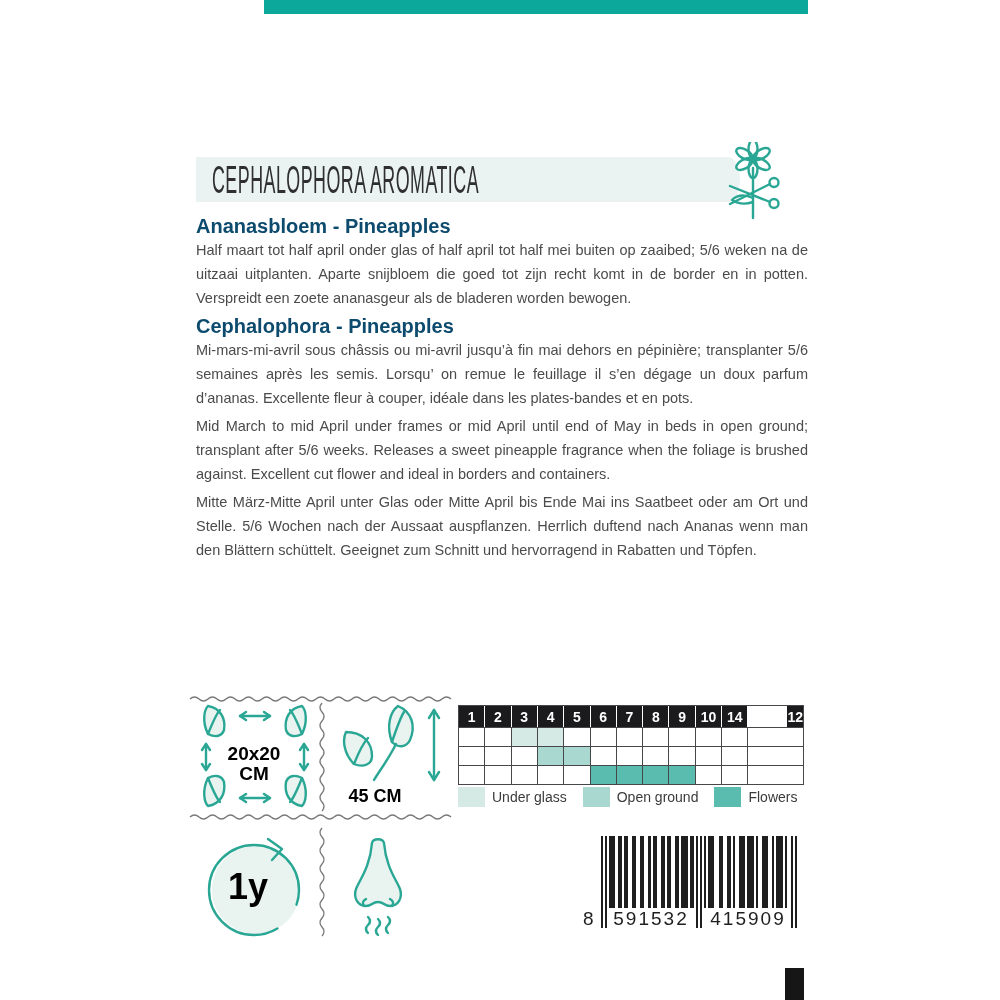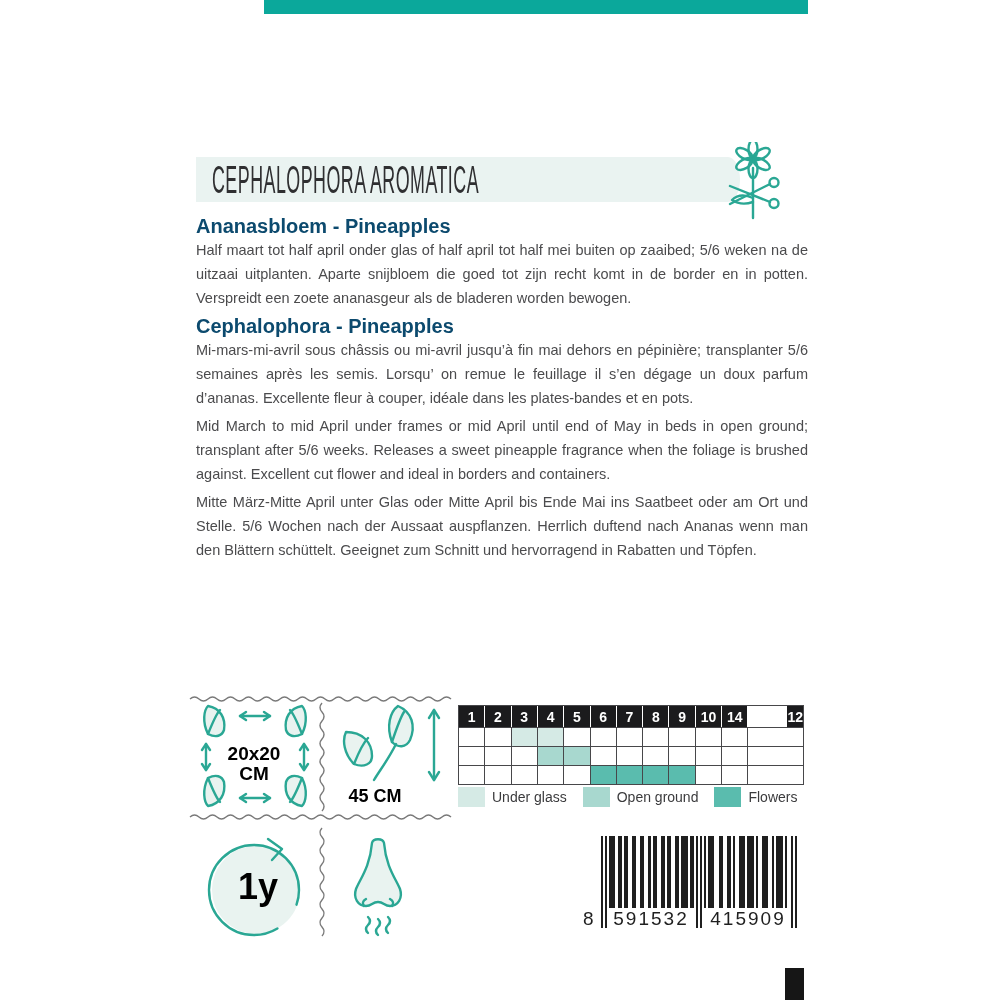--- a/index.html
+++ b/index.html
@@ -18,21 +18,21 @@
   .sections section{margin:0 0 4px 0;}
   .sections h2{margin:0;font-size:20px;line-height:24px;font-weight:700;color:#0c4a6e;}
   .sections p{margin:0;font-size:14.5px;line-height:24px;color:#4b4b4d;text-align:justify;}
   
   .wavy{position:absolute;overflow:visible;}
   .icon-block{position:absolute;}
   .teal-label{color:#000000;font-weight:700;}
   .spacing-text{position:absolute;left:226px;top:744px;width:56px;text-align:center;
                 font-size:19px;line-height:20px;}
   .height-text{position:absolute;left:340px;top:786px;width:70px;text-align:center;font-size:18px;}
-  .oney-text{position:absolute;left:228px;top:866px;width:50px;text-align:right;font-size:36px;}
+  .oney-text{position:absolute;left:228px;top:866px;width:50px;text-align:left;font-size:36px;}
   
   .calendar{position:absolute;left:458px;top:705px;width:344px;border:1px solid #47474a;
             display:grid;grid-template-columns:repeat(12,1fr);grid-template-rows:21px 19px 19px 19px;}
   .month-cell{background:#1b1b1d;color:#fff;font-size:14px;font-weight:700;display:flex;
               align-items:center;justify-content:center;border-right:1px solid #fff;}
   .month-cell:nth-child(12){border-right:none;margin-left:39px;}
   .cal-cell{background:#fff;border-right:1px solid #47474a;border-top:1px solid #47474a;}
   .cal-cell.last{border-right:none;}
   .legend{position:absolute;left:458px;top:787px;width:346px;display:flex;align-items:center;}
   .legend-swatch{width:27px;height:20px;flex:0 0 auto;}

